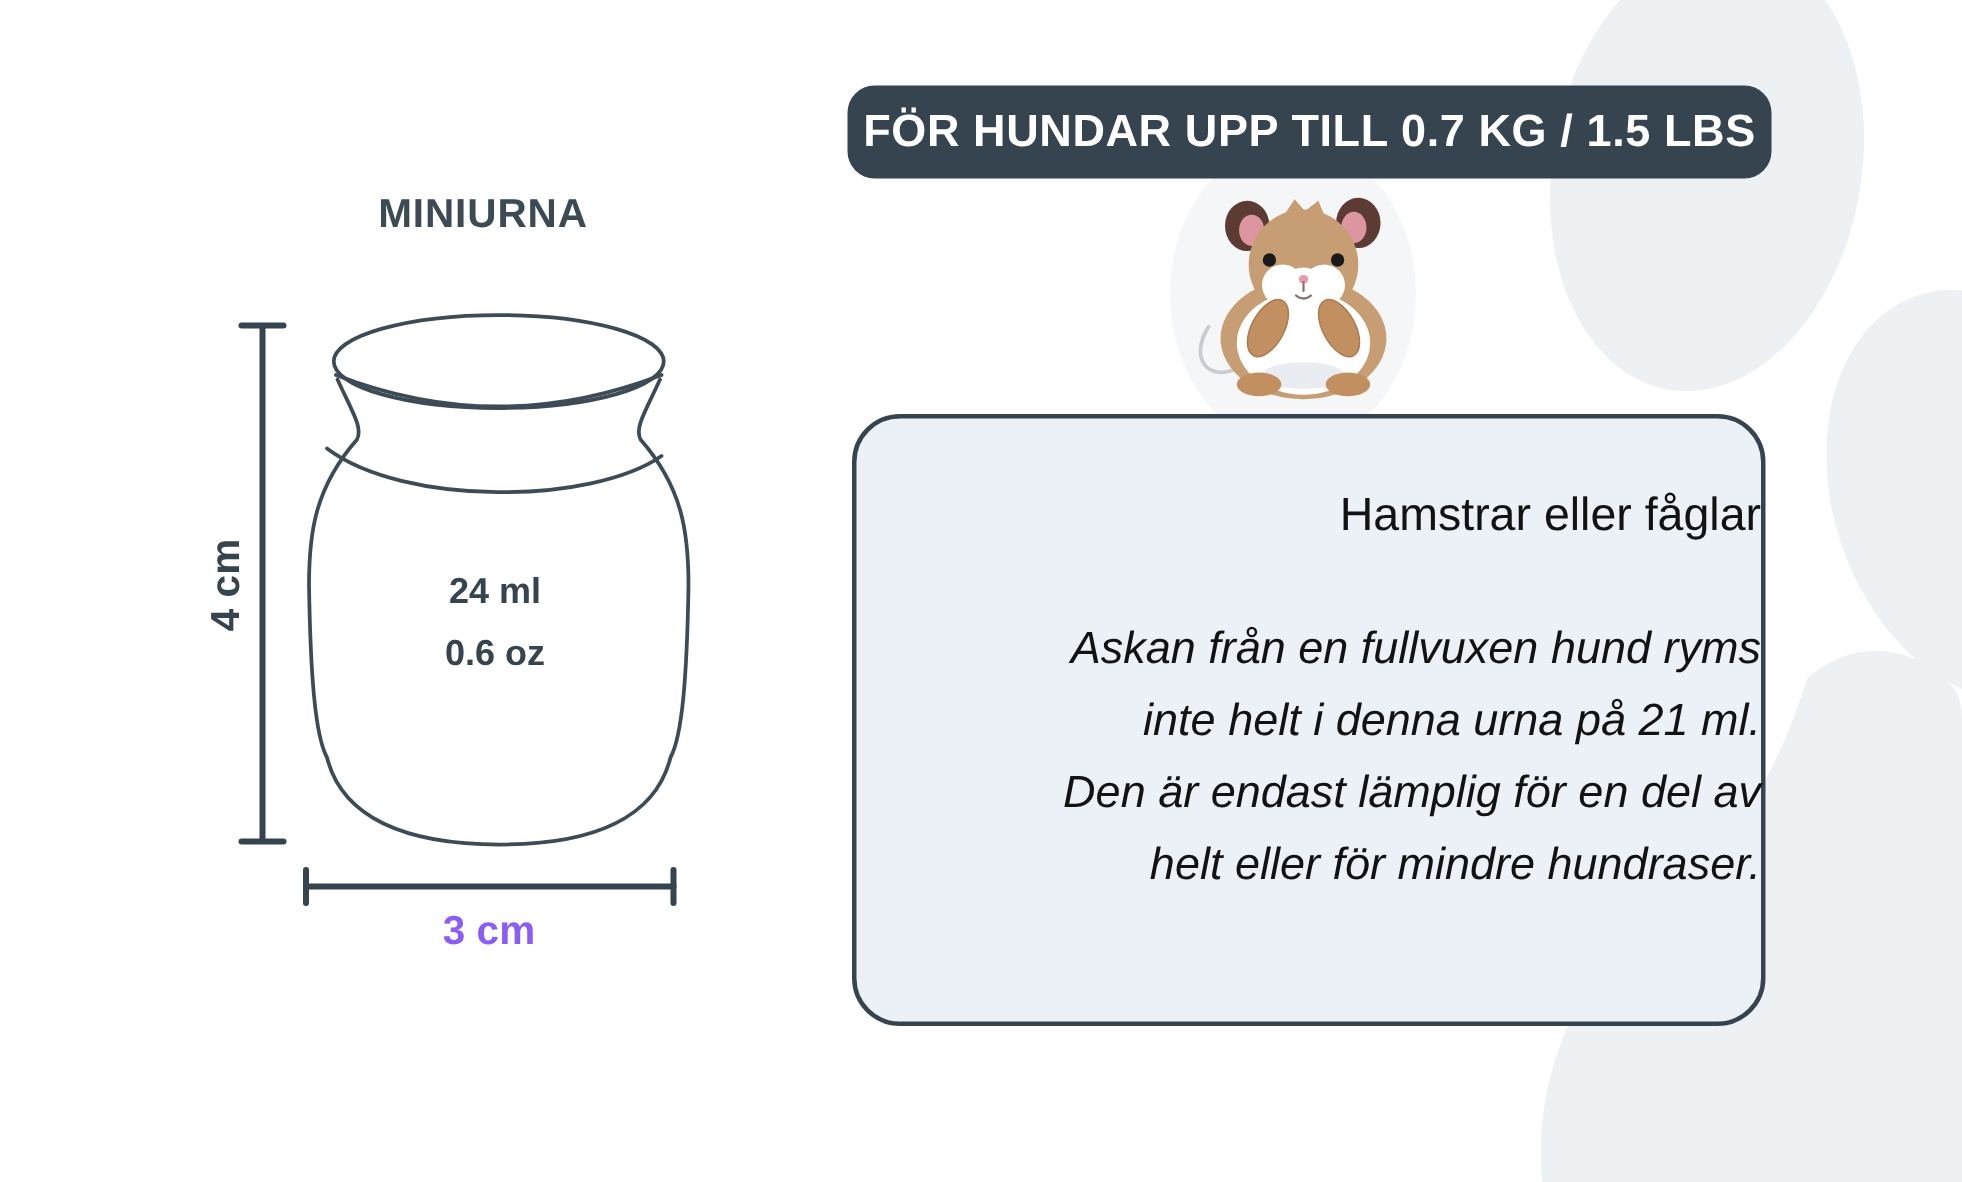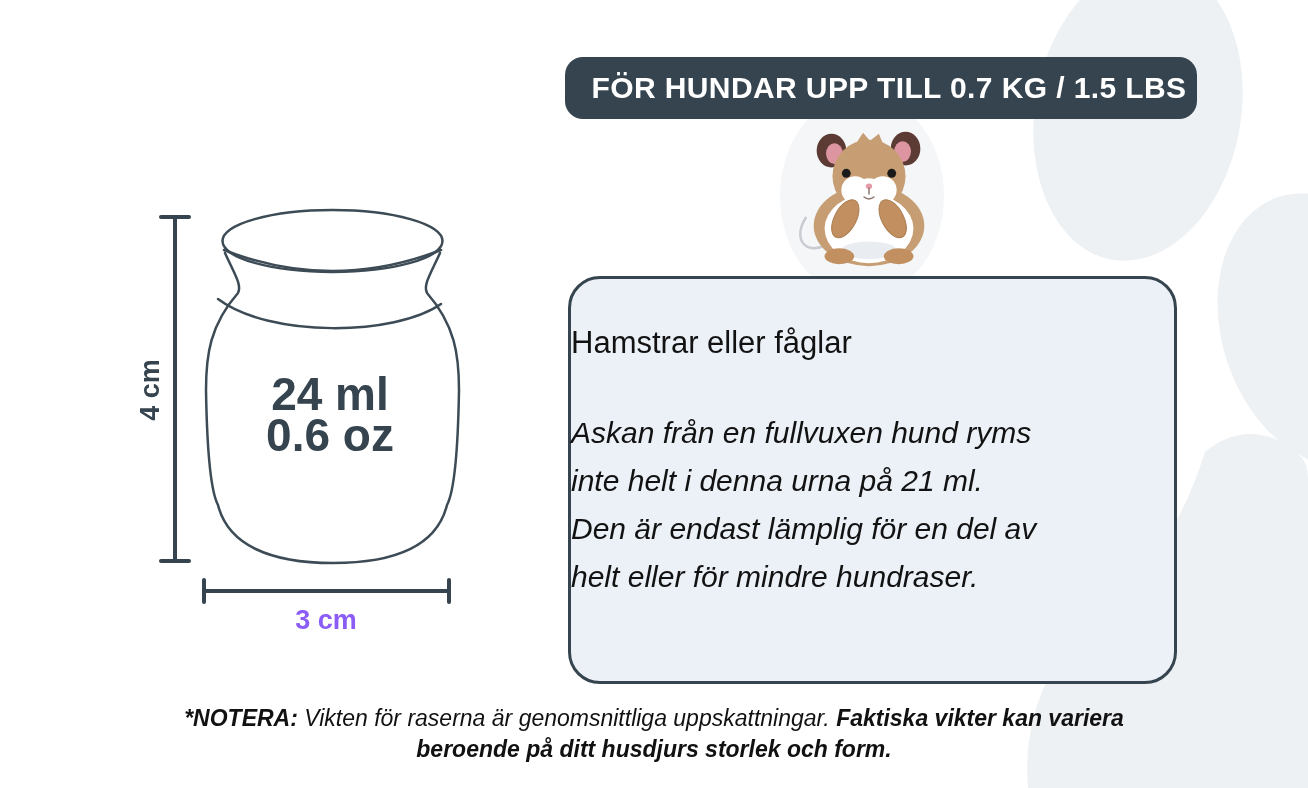--- a/index.html
+++ b/index.html
@@ -8,49 +8,49 @@
     overflow:hidden;font-family:"Liberation Sans", sans-serif;color:#121212;
   }
   svg{display:block;}
 
   
   .paw-svg{position:absolute;left:0;top:0;width:1308px;height:788px;}
 
   
   .badge{
     position:absolute;left:565px;top:57px;width:616px;height:62px;
-    background:#35444E;border-radius:18px;display:flex;align-items:center;justify-content:center;padding-left:16px;
+    background:#35444E;border-radius:18px;display:flex;align-items:center;justify-content:center;
   }
   .badge-label{color:#ffffff;font-size:30px;font-weight:700;letter-spacing:.4px;white-space:nowrap;}
 
   
   .diagram-title{
     position:absolute;left:172px;top:127px;width:300px;text-align:center;
     font-size:27px;font-weight:700;letter-spacing:.6px;color:#3B4A53;
   }
   .volume{
     position:absolute;left:185px;top:374px;width:290px;text-align:center;
-    font-size:46px;font-weight:700;line-height:41px;color:#35444E;
+    font-size:24px;font-weight:700;line-height:41px;color:#35444E;
   }
   .dim-h-label{
     position:absolute;left:110px;top:375px;width:80px;height:30px;text-align:center;
     transform:rotate(-90deg);font-size:27px;font-weight:700;color:#35444E;white-space:nowrap;
   }
   .dim-w-label{
     position:absolute;left:246px;top:605px;width:160px;text-align:center;
     font-size:27px;font-weight:700;color:#8b5cf6;
   }
 
   
   .hamster-svg{position:absolute;left:790px;top:128px;width:158px;height:140px;}
 
   
   .info-box{
     position:absolute;left:568px;top:276px;width:609px;height:408px;box-sizing:border-box;
-    background:#ECF1F8;border:3px solid #35444E;border-radius:32px;text-align:left;
+    background:#ECF1F8;border:3px solid #35444E;border-radius:32px;text-align:right;
   }
   .info-title{margin-top:46px;font-size:31px;line-height:36px;color:#121212;}
   .info-body{margin-top:48px;font-size:30px;line-height:48px;font-style:italic;color:#121212;}
 
   
   .note{
     position:absolute;left:0;top:703px;width:1308px;text-align:center;
     font-size:23px;line-height:31px;font-style:italic;color:#111111;
   }
   .note b{font-weight:700;}
@@ -107,37 +107,36 @@
     <g stroke="#35444E" stroke-width="4" stroke-linecap="round">
       <line x1="175" y1="218" x2="175" y2="560"></line>
       <line x1="161" y1="217" x2="189" y2="217"></line>
       <line x1="161" y1="561" x2="189" y2="561"></line>
       <line x1="204" y1="591" x2="449" y2="591"></line>
       <line x1="204" y1="580" x2="204" y2="602"></line>
       <line x1="449" y1="580" x2="449" y2="602"></line>
     </g>
   </svg>
 
+  <div class="diagram-title">MINIURNA</div>
 
   <div class="volume">
     <div>24 ml</div>
     <div>0.6 oz</div>
   </div>
 
   <div class="dim-h-label">4 cm</div>
   <div class="dim-w-label">3 cm</div>
 
   <div class="info-box">
     <div class="info-title">Hamstrar eller fåglar</div>
     <div class="info-body">
       <div>Askan från en fullvuxen hund ryms</div>
       <div>inte helt i denna urna på 21 ml.</div>
       <div>Den är endast lämplig för en del av</div>
       <div>helt eller för mindre hundraser.</div>
     </div>
   </div>
 
   <div class="note">
-    <div><b>*NOTERA:</b><span> Vikten för raserna är genomsnittliga uppskattningar. </span><b>Faktiska vikter kan variera</b></div>
-    <div><b>beroende på ditt husdjurs storlek och form.</b></div>
   </div>
 
 </div>
 
 </body></html>

